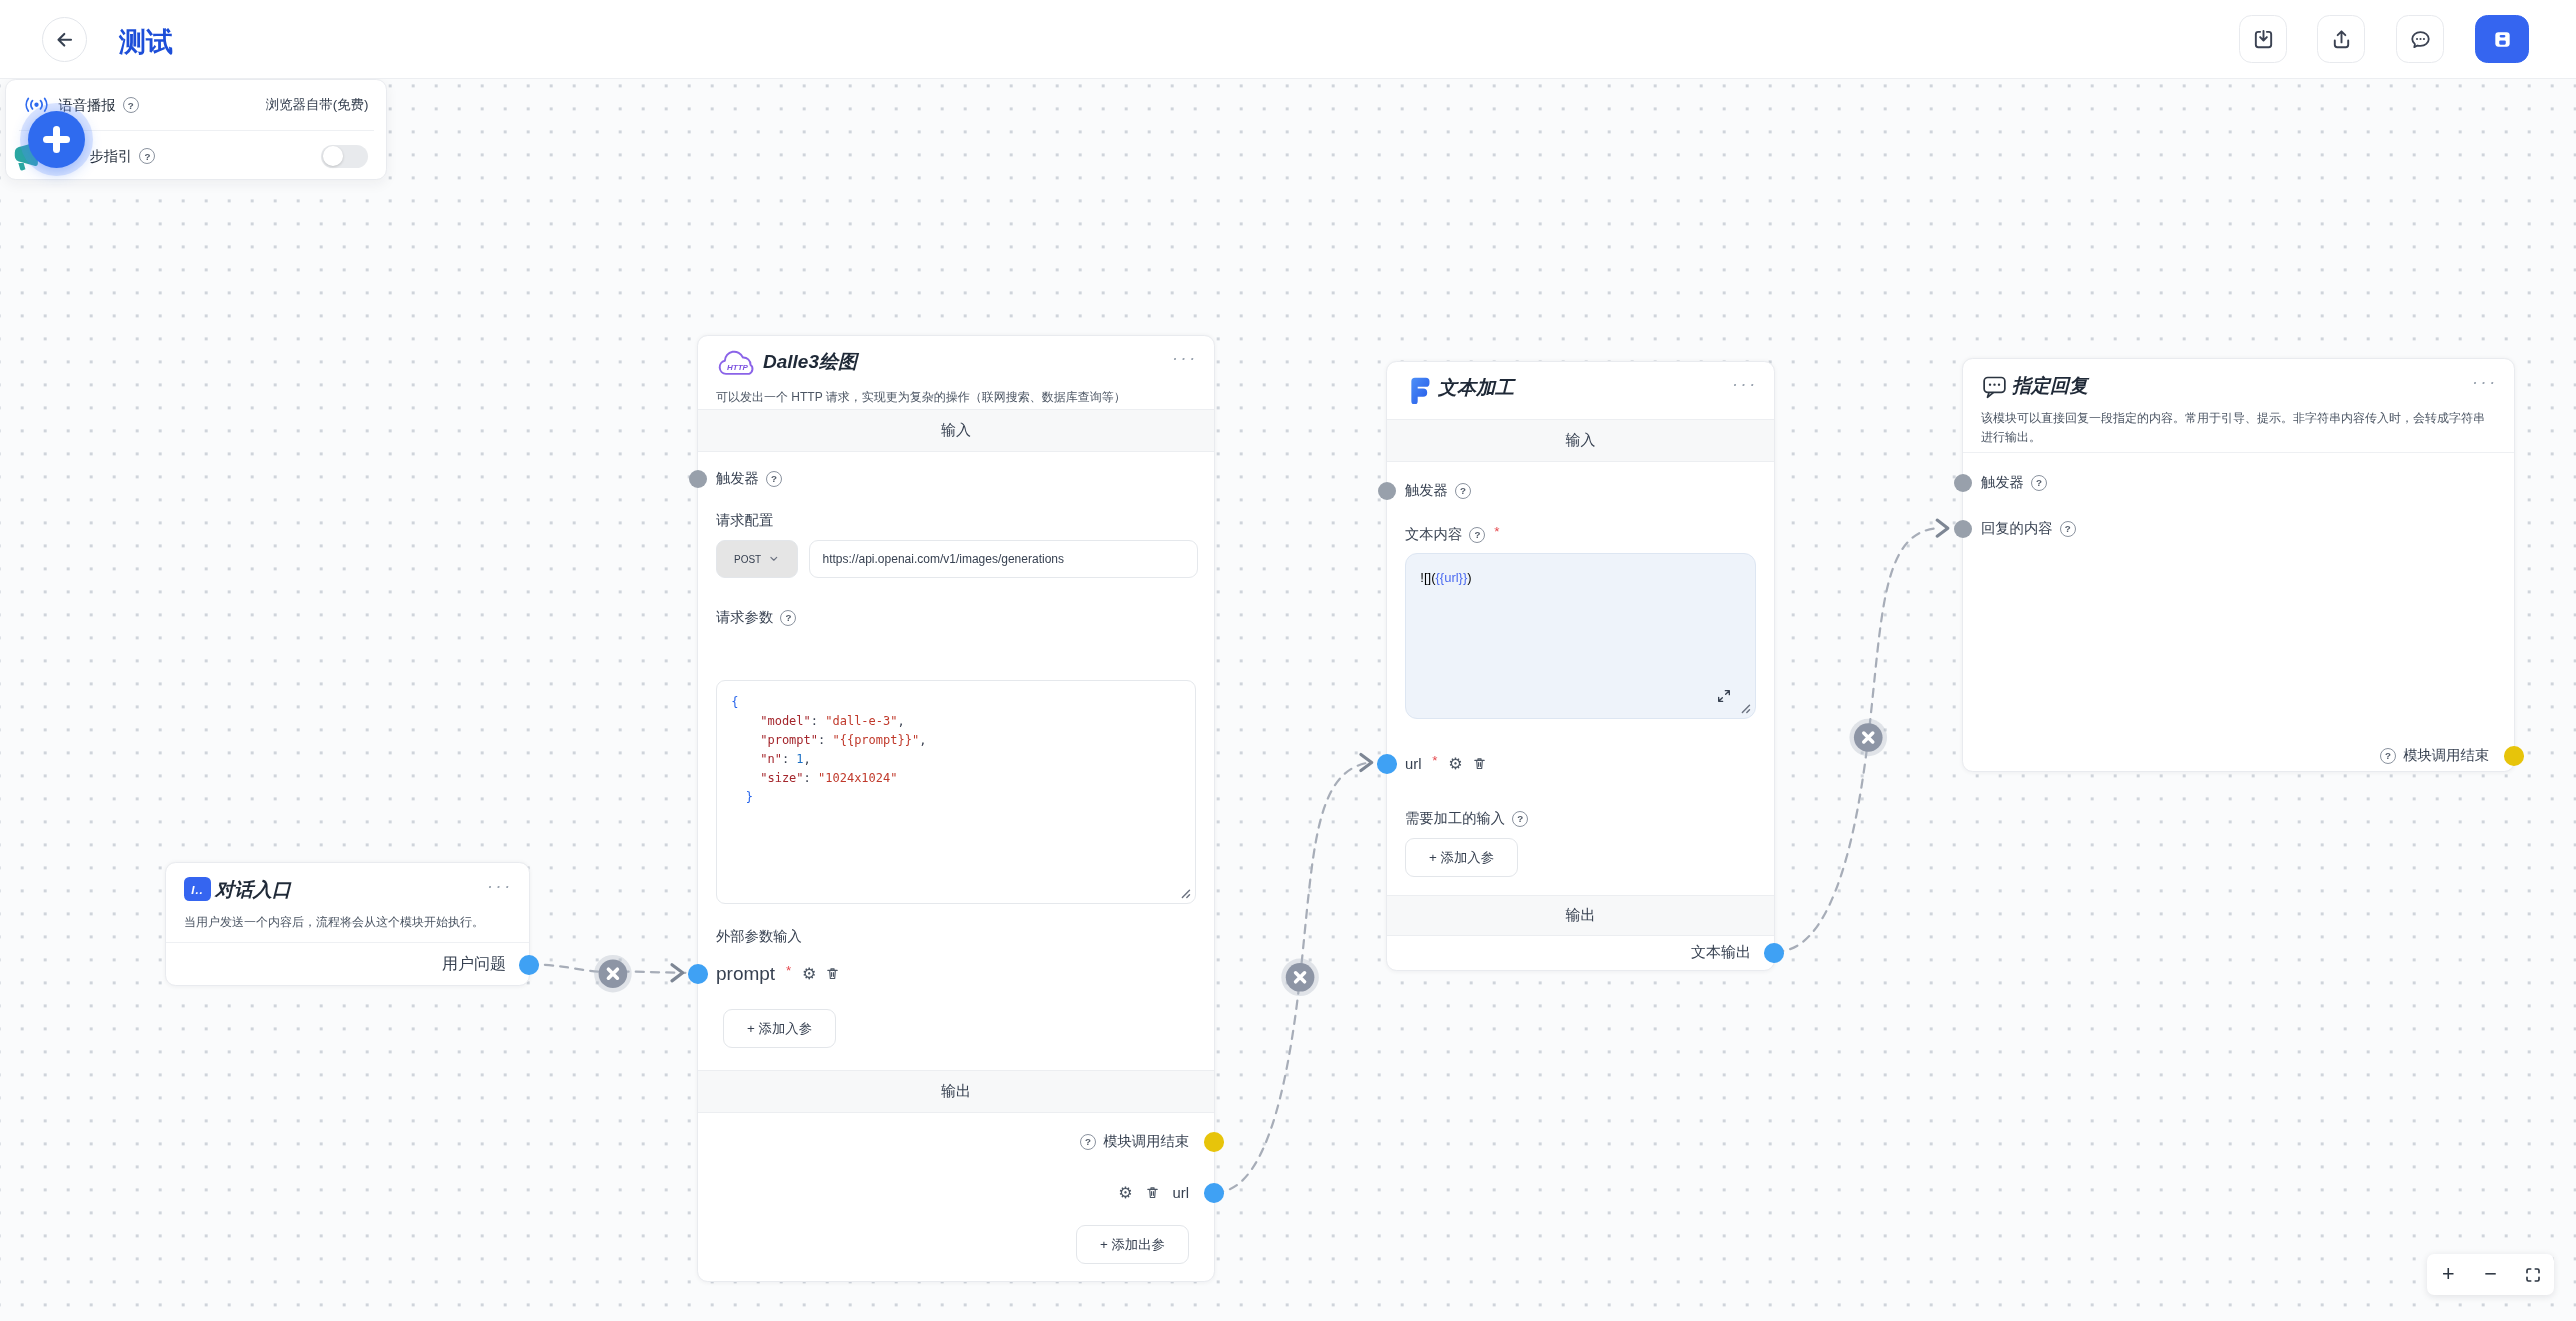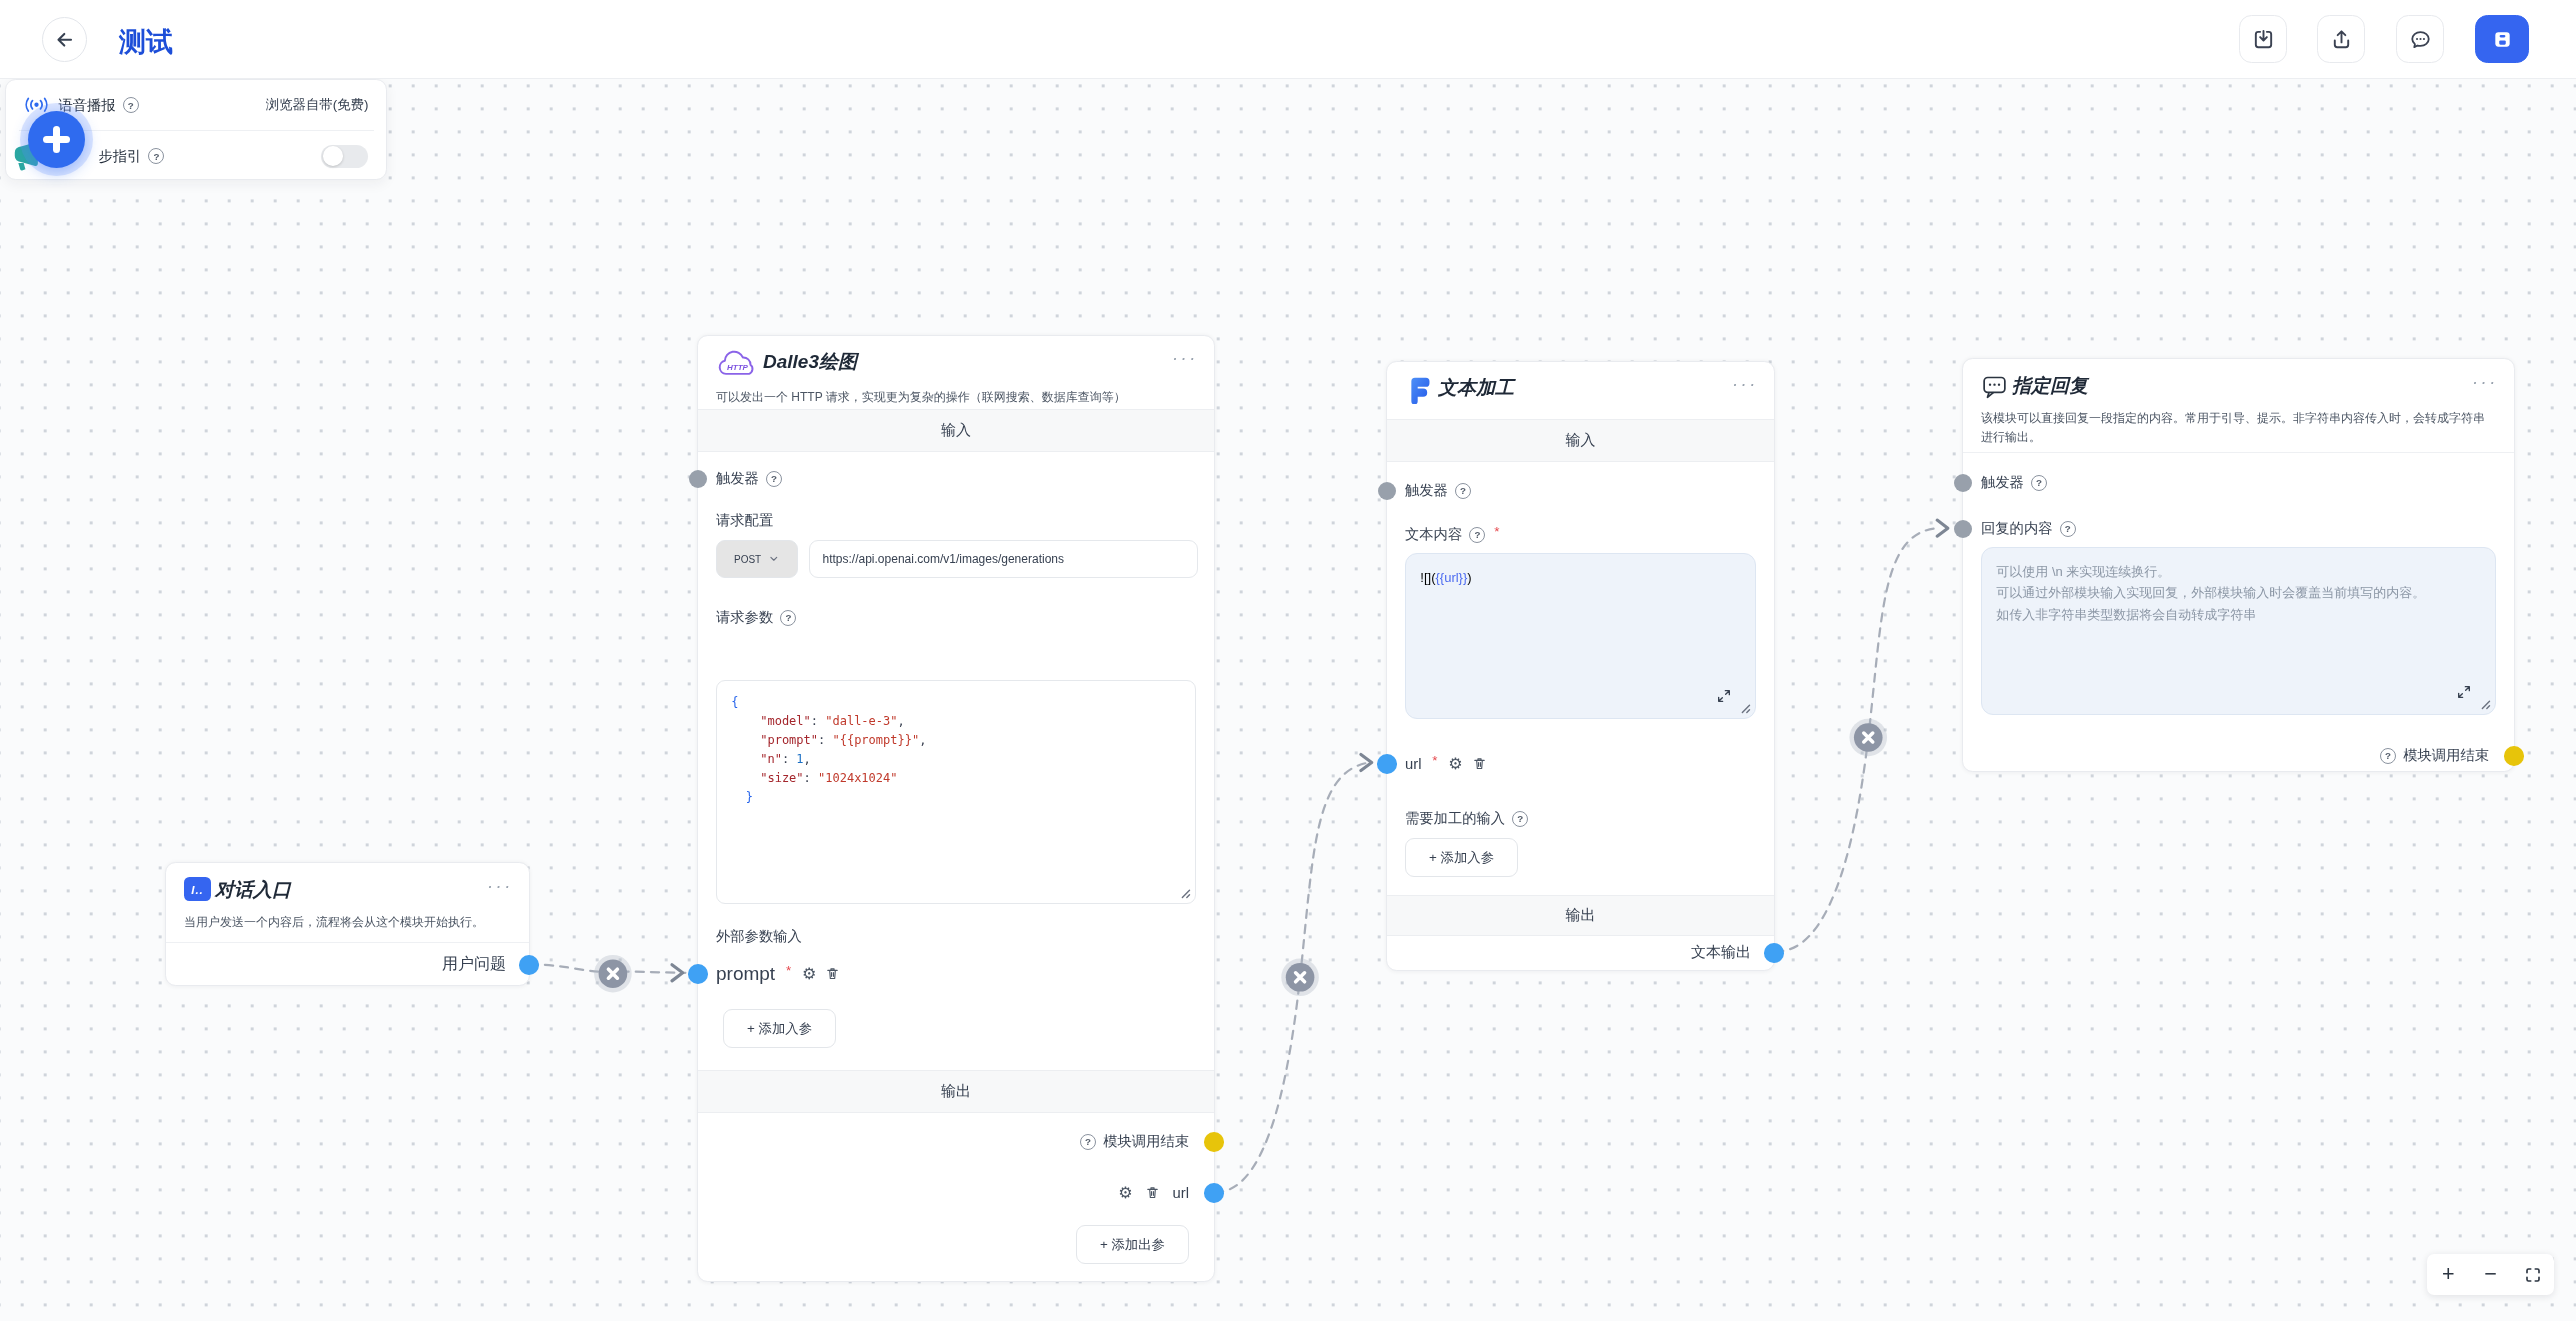--- a/index.html
+++ b/index.html
@@ -182,21 +182,21 @@
         <circle cx="14" cy="12" r="2.4" fill="#2f6bef"></circle>
         <path d="M9.5 7.5 a6.5 6.5 0 0 0 0 9 M4.8 5 a12 12 0 0 0 0 14" fill="none" stroke="#2f6bef" stroke-width="2" stroke-linecap="round"></path>
         <path d="M18.5 7.5 a6.5 6.5 0 0 1 0 9 M23.2 5 a12 12 0 0 1 0 14" fill="none" stroke="#2f6bef" stroke-width="2" stroke-linecap="round"></path>
       </svg>
       <span class="panel-label">语音播报</span>
       <span class="help">?</span>
       <span class="panel-value">浏览器自带(免费)</span>
     </div>
     <div class="panel-div"></div>
     <div class="panel-row" style="top:51px; padding-left:76px;">
-      <span class="panel-label" style="margin-left:16px;">步指引</span>
+      <span class="panel-label" style="margin-left:7px;">步指引</span>
       <span class="help">?</span>
       <span class="toggle">
           <span class="knob"></span>
         </span>
     </div>
   </div>
 
   <svg class="teal-peek" width="36" height="32" viewBox="0 0 40 36">
     <path d="M4 14 q0 -6 8 -7 l14 -4 q4 -1 4 3 v20 q0 4 -4 3 l-14 -4 q-8 -1 -8 -7 z" fill="#2ba8a1"></path>
     <path d="M8 26 l2 7 q1 2 3 1 l3 -1 -2 -7 z" fill="#2ba8a1"></path>
@@ -392,31 +392,20 @@
       <span class="help">?</span>
     </div>
     <div class="port gray" style="left:-9px; top:115px;"></div>
 
     <div class="frow" style="top:159px; left:18px; height:21.5px; gap:7.2px;">
       <span class="lab-strong">回复的内容</span>
       <span class="help">?</span>
     </div>
     <div class="port gray" style="left:-9px; top:161px;"></div>
 
-    <div class="texta" style="top:188px; left:18px; right:18px; height:168px;">
-      <div class="ph">可以使用 \n 来实现连续换行。</div>
-      <div class="ph">可以通过外部模块输入实现回复，外部模块输入时会覆盖当前填写的内容。</div>
-      <div class="ph">如传入非字符串类型数据将会自动转成字符串</div>
-      <svg class="expand-ic" style="right:23px; bottom:14.3px;" width="16" height="16" viewBox="0 0 24 24">
-        <path d="M14 4 h6 v6 M20 4 l-5.5 5.5 M10 20 H4 v-6 M4 20 l5.5 -5.5" fill="none" stroke="#374151" stroke-width="2" stroke-linecap="round" stroke-linejoin="round"></path>
-      </svg>
-      <svg class="resize-h" width="14.3" height="14.3" viewBox="0 0 16 16">
-        <path d="M14 6 L6 14 M14 11 L11 14" stroke="#6b7280" stroke-width="1.6" stroke-linecap="round"></path>
-      </svg>
-    </div>
 
     <div class="frow" style="top:387px; right:25px; height:19.7px; gap:7.2px;">
       <span class="help">?</span>
       <span class="lab-strong">模块调用结束</span>
     </div>
     <div class="port yellow" style="right:-9.8px; top:387px;"></div>
   </div>
 
   <div class="zoombar">
     <span class="zb">+</span>

